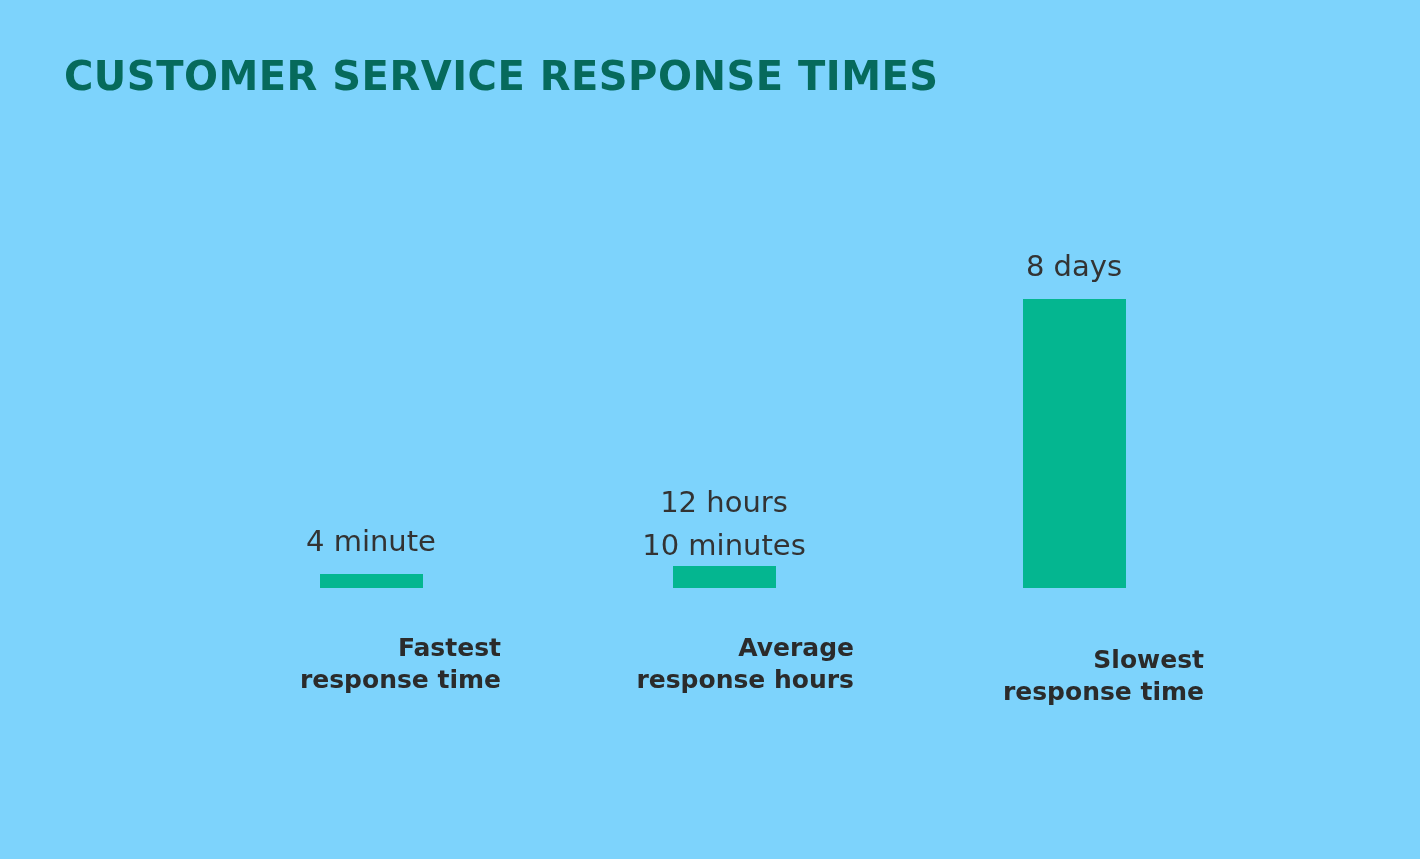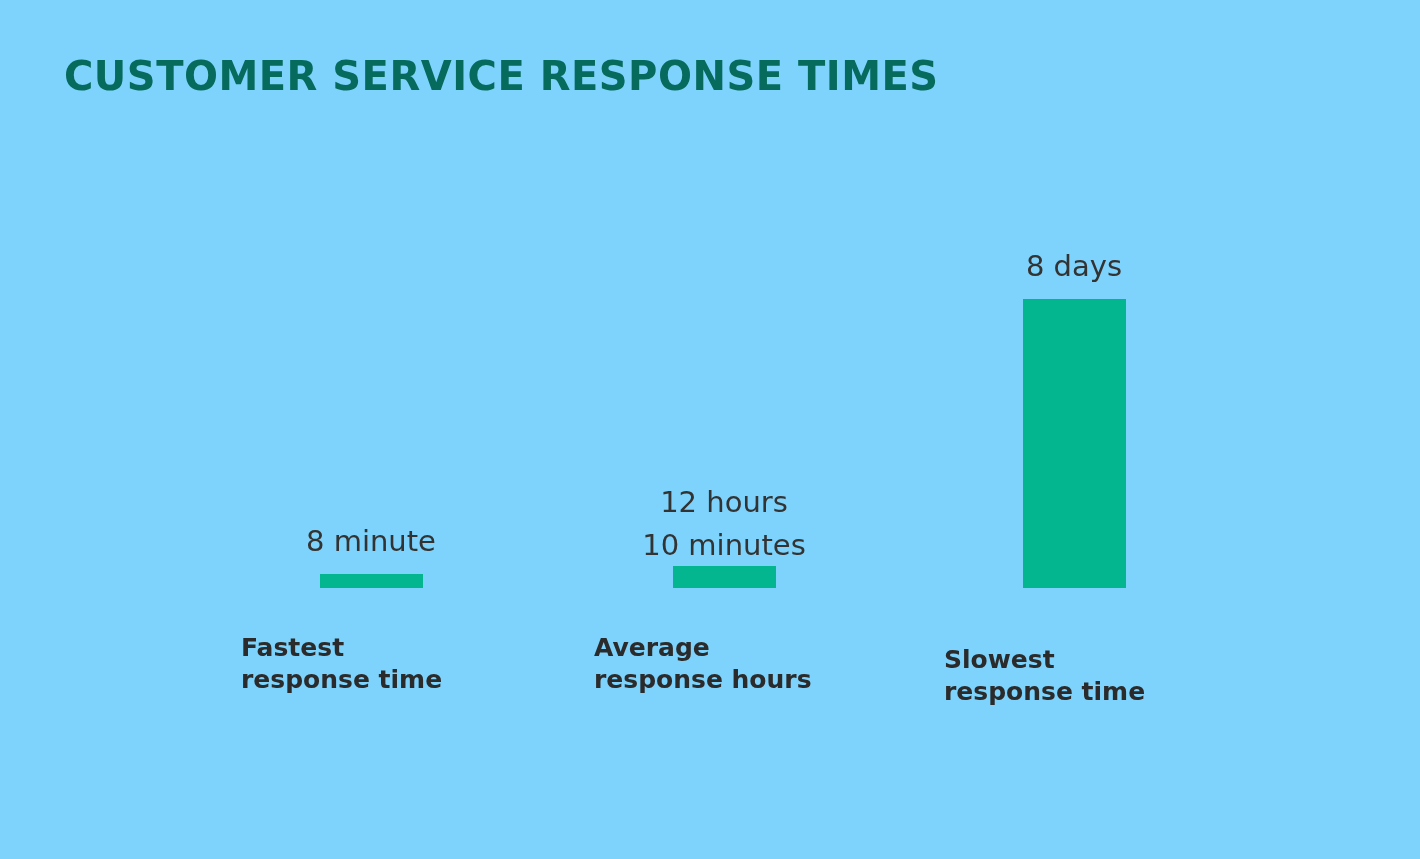--- a/index.html
+++ b/index.html
@@ -72,42 +72,42 @@
 
   .bar {
     position: absolute;
     width: 103px;
     background: #04B690;
   }
 
   .cat-label {
     position: absolute;
     width: 100%;
-    text-align: left;
+    text-align: right;
     font-family: "DejaVu Sans", sans-serif;
     font-weight: bold;
     font-size: 25px;
     line-height: 32px;
     color: #2b2b2b;
     white-space: pre-line;
   }
 </style>
 </head>
 <body>
 
 <div class="page">
 
   <div class="title-block">
     <div class="title-line" style="color: rgb(6, 106, 92);">CUSTOMER SERVICE RESPONSE TIMES</div>
   </div>
 
   <div class="chart">
 
     <div class="bar-group" style="left:241px;">
-      <div class="value-label" style="top:520px;">8 minute</div>
+      <div class="value-label" style="top:520px;">4 minute</div>
       <div class="bar" style="left: 79px; top: 574px; height: 14px; background: rgb(4, 182, 144);"></div>
       <div class="cat-label" style="top:632px;">Fastest
 response time</div>
     </div>
 
     <div class="bar-group" style="left:594px;">
       <div class="value-label" style="top:443px;margin-top:38px;">12 hours
 10 minutes</div>
       <div class="bar" style="left: 79px; top: 566px; height: 22px; background: rgb(4, 182, 144);"></div>
       <div class="cat-label" style="top:632px;">Average

